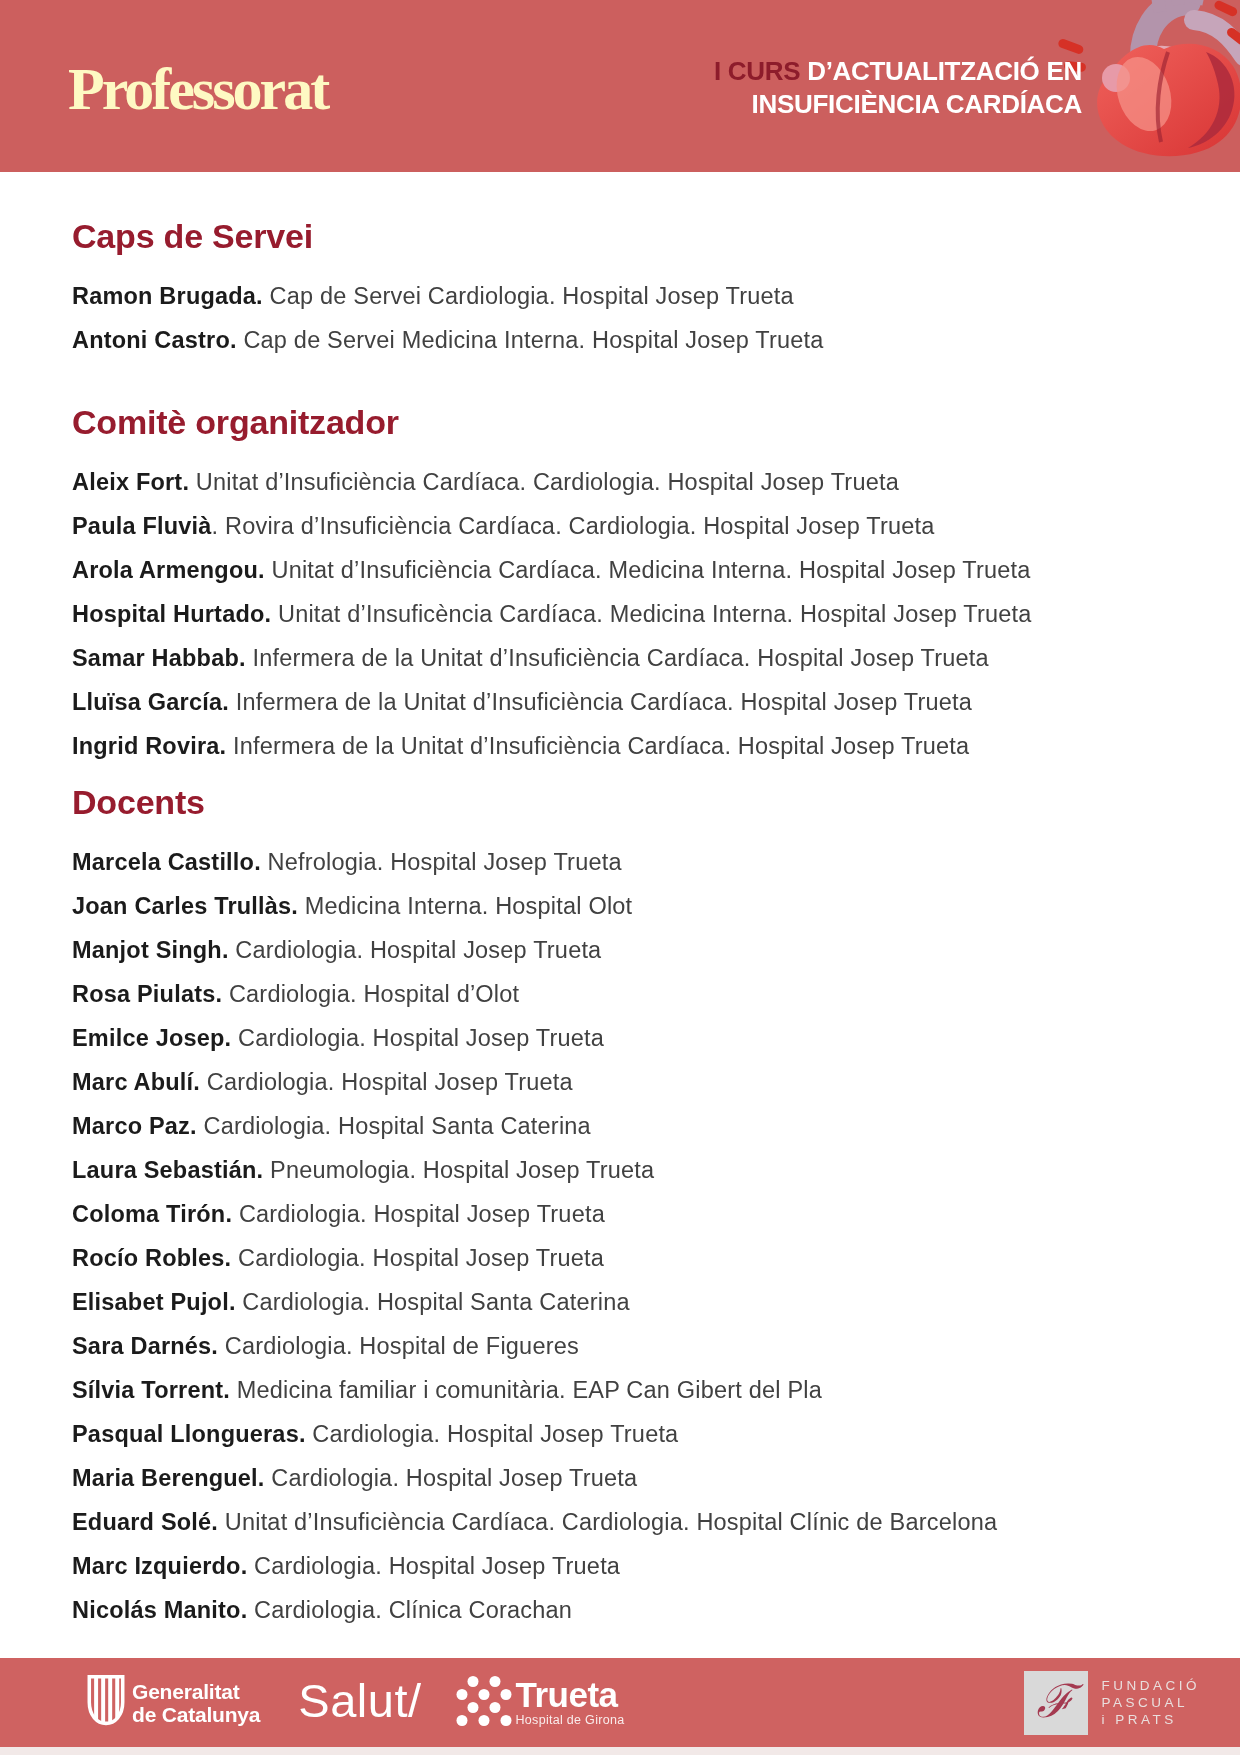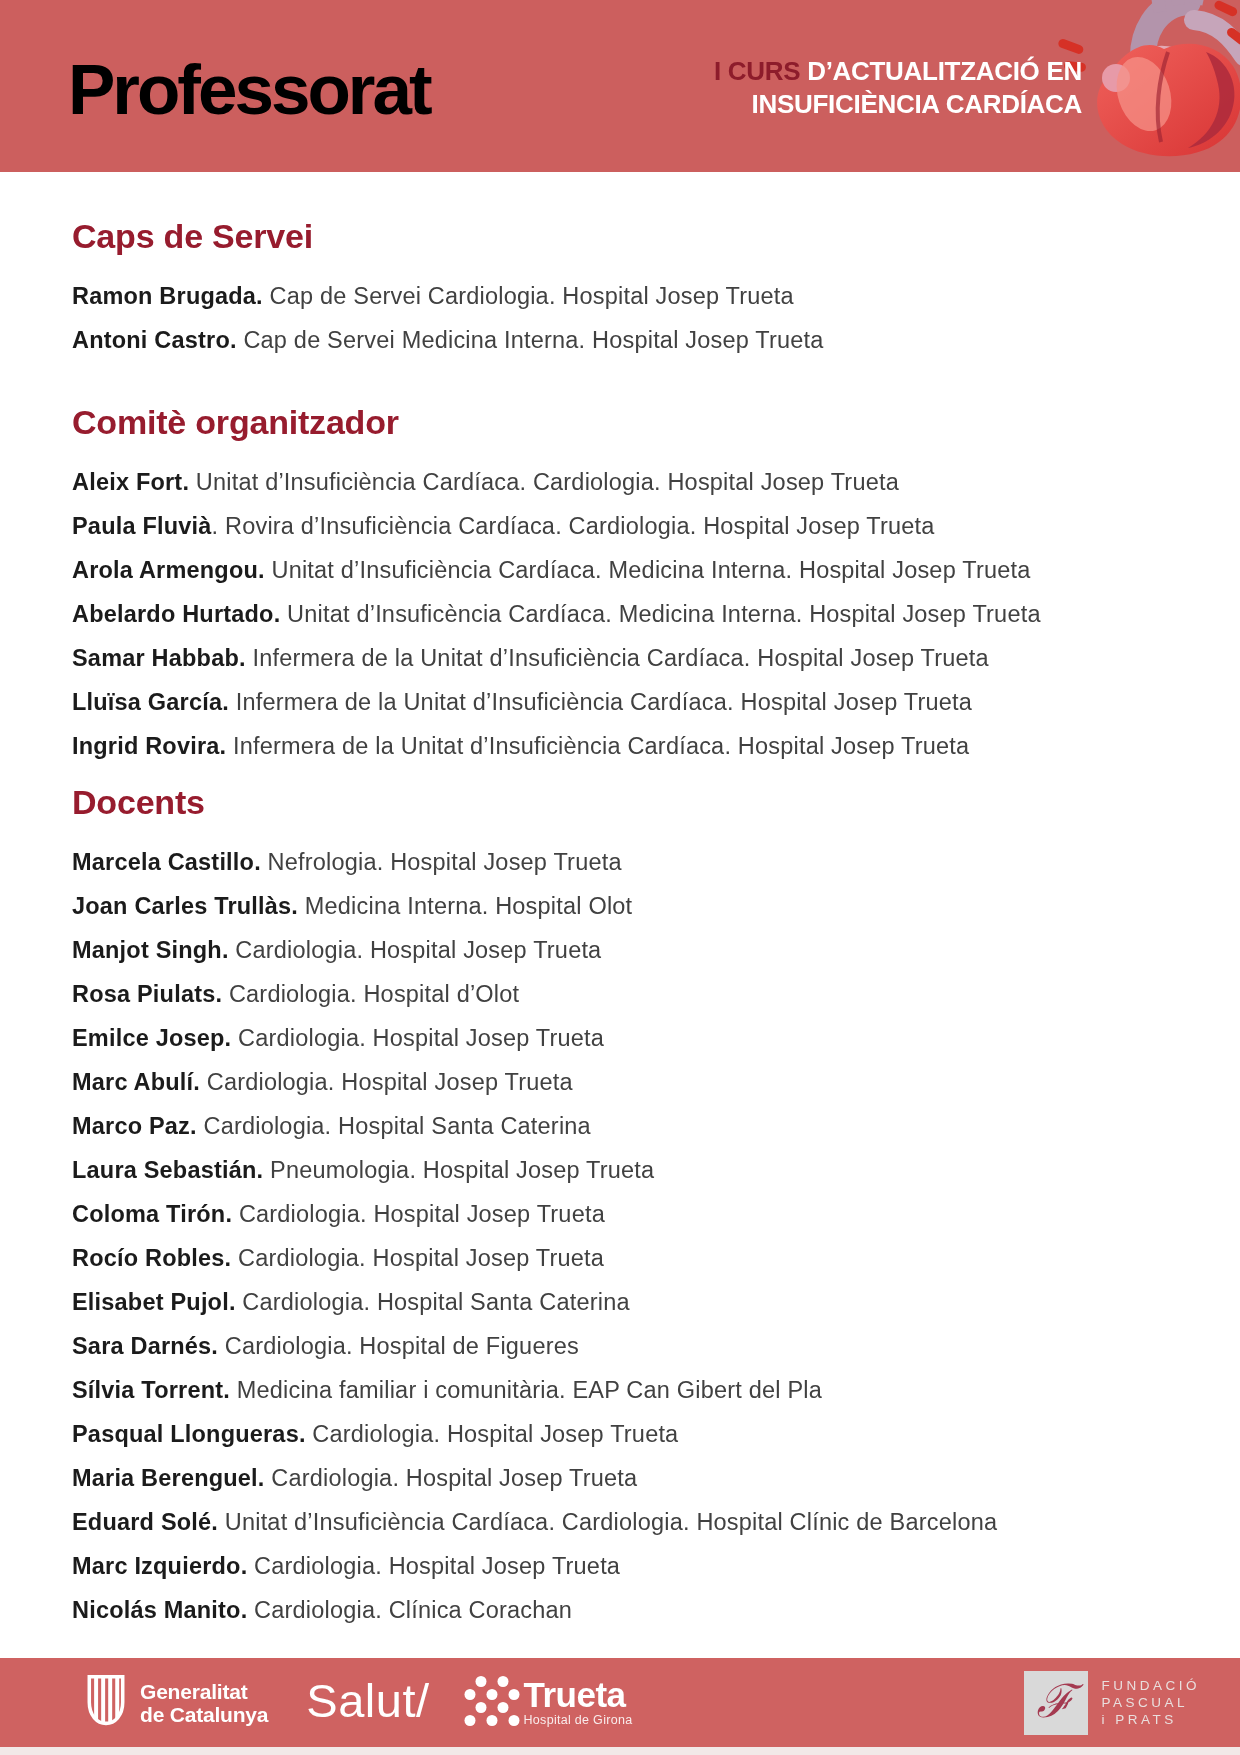--- a/index.html
+++ b/index.html
@@ -17,26 +17,27 @@
   .banner {
     position: relative;
     width: 100%;
     height: 172px;
     background: var(--salmon, #cc5f5e);
     display: flex;
     align-items: center;
   }
   .page-title {
     margin: 0 0 0 68px;
-    font-size: 71px;
+    font-size: 60px;
     font-weight: 700;
     letter-spacing: -3px;
-    color: #000000;
+    color: #fef9c3;
     line-height: 1;
     padding-top: 6px;
+    font-family: Liberation Serif, serif;
   }
   .course {
     margin-left: auto;
     margin-right: 158px;
     text-align: right;
     font-weight: 700;
     font-size: 26px;
     line-height: 33px;
     letter-spacing: -0.3px;
     color: #ffffff;
@@ -93,21 +94,21 @@
     padding: 0 40px 0 84px;
   }
   .bottom-strip {
     position: absolute;
     left: 0;
     top: 1747px;
     width: 100%;
     height: 8px;
     background: var(--strip, #f2e9e8);
   }
-  .gencat { display: flex; align-items: center; gap: 12px; }
+  .gencat { display: flex; align-items: center; gap: 4px; }
   .gencat-text {
     color: #ffffff;
     font-weight: 700;
     font-size: 21px;
     line-height: 23px;
     letter-spacing: -0.2px;
   }
   .salut {
     color: #ffffff;
     font-size: 47px;
@@ -220,21 +221,21 @@
 
     <section>
       <h2>Comitè organitzador</h2>
       <div>
     <p><b>Aleix Fort.</b><span> Unitat d’Insuficiència Cardíaca. Cardiologia. Hospital Josep Trueta</span></p>
 
     <p><b>Paula Fluvià</b><span>. Rovira d’Insuficiència Cardíaca. Cardiologia. Hospital Josep Trueta</span></p>
 
     <p><b>Arola Armengou.</b><span> Unitat d’Insuficiència Cardíaca. Medicina Interna. Hospital Josep Trueta</span></p>
 
-    <p><b>Abelardo Hurtado.</b><span> Unitat d’Insuficència Cardíaca. Medicina Interna. Hospital Josep Trueta</span></p>
+    <p><b>Hospital Hurtado.</b><span> Unitat d’Insuficència Cardíaca. Medicina Interna. Hospital Josep Trueta</span></p>
 
     <p><b>Samar Habbab.</b><span> Infermera de la Unitat d’Insuficiència Cardíaca. Hospital Josep Trueta</span></p>
 
     <p><b>Lluïsa García.</b><span> Infermera de la Unitat d’Insuficiència Cardíaca. Hospital Josep Trueta</span></p>
 
     <p><b>Ingrid Rovira.</b><span> Infermera de la Unitat d’Insuficiència Cardíaca. Hospital Josep Trueta</span></p>
   </div>
     </section>
 
     <section>

